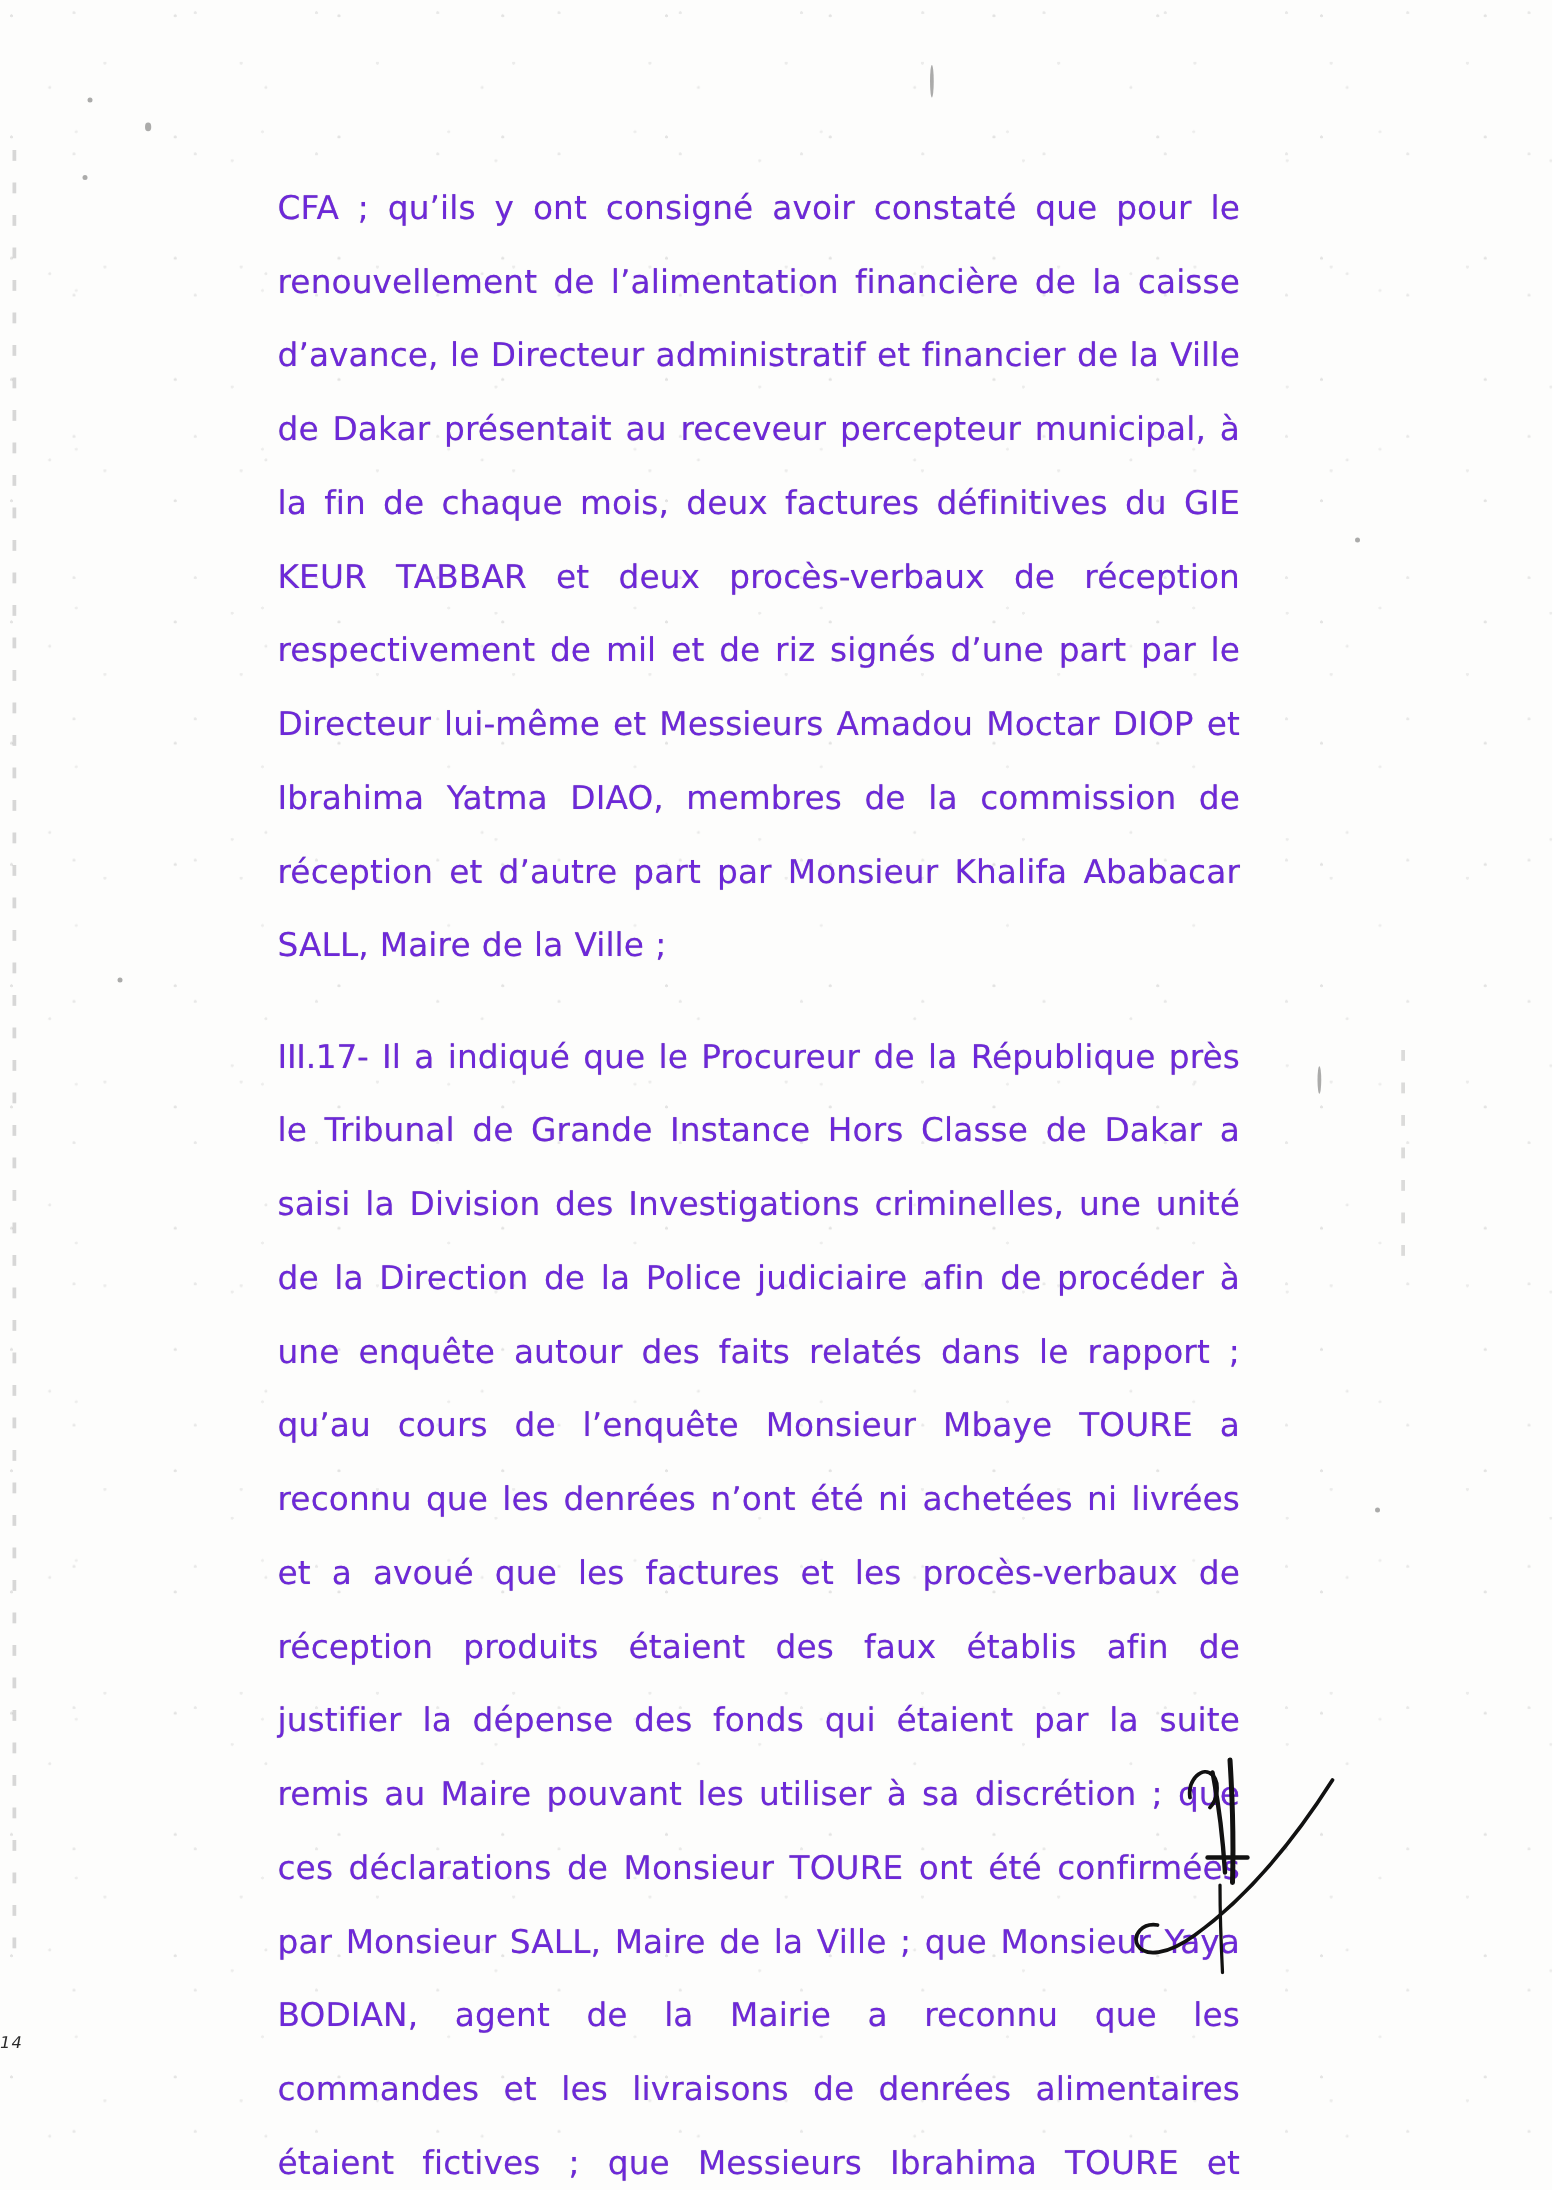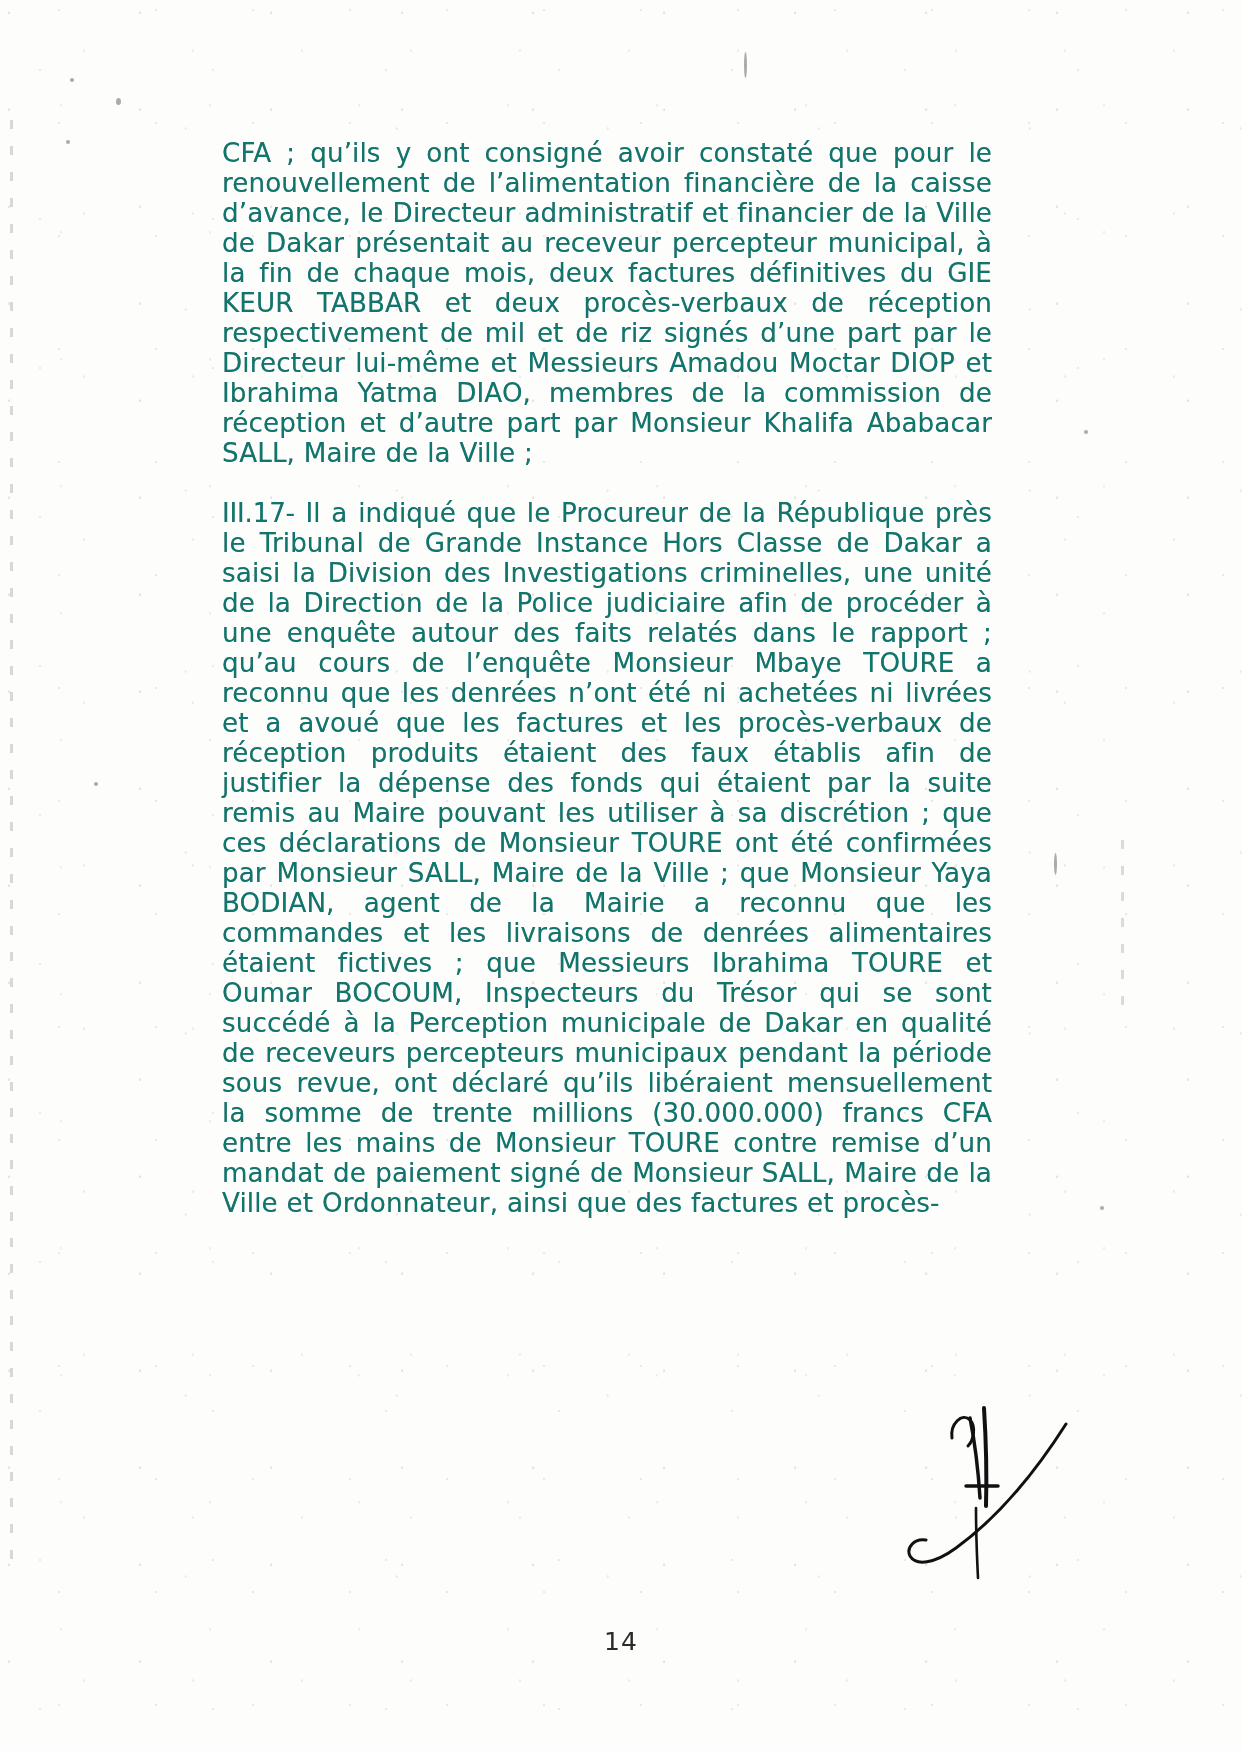--- a/index.html
+++ b/index.html
@@ -65,23 +65,23 @@
 
   
   .text-column {
     position: absolute;
     left: 222px;
     top: 138px;
     width: 770px;
   }
 
   .para {
-    color: #0f766e;
+    color: #6d28d9;
     font-size: 26.2px;
-    line-height: 30px;
+    line-height: 59px;
     text-align: justify;
     text-justify: inter-word;
     letter-spacing: .1px;
     word-spacing: .4px;
     margin: 0;
     
     text-shadow: 0 0 .6px rgba(0,0,0,.35);
   }
   .para + .para { margin-top: 30px; }
 
@@ -89,24 +89,24 @@
     font-weight: normal;
     letter-spacing: -.2px;
   }
 
   
   .page-number {
     position: absolute;
     left: 0;
     right: 0;
     top: 1627px;
-    text-align: center;
-    font-size: 25px;
+    font-size: 13px;
     color: #2a2a2a;
     letter-spacing: 1px;
+    font-style: italic;
   }
 
   
   .signature {
     position: absolute;
     left: 880px;
     top: 1320px;
     width: 260px;
     height: 280px;
     pointer-events: none;

